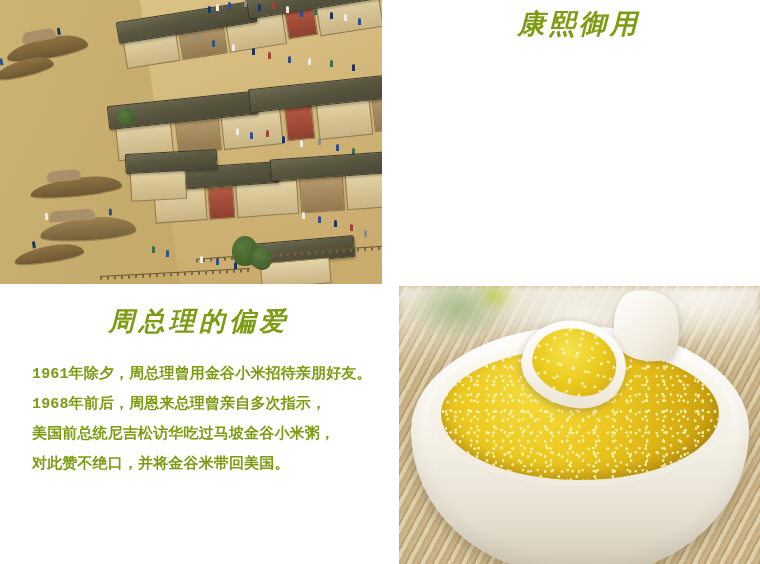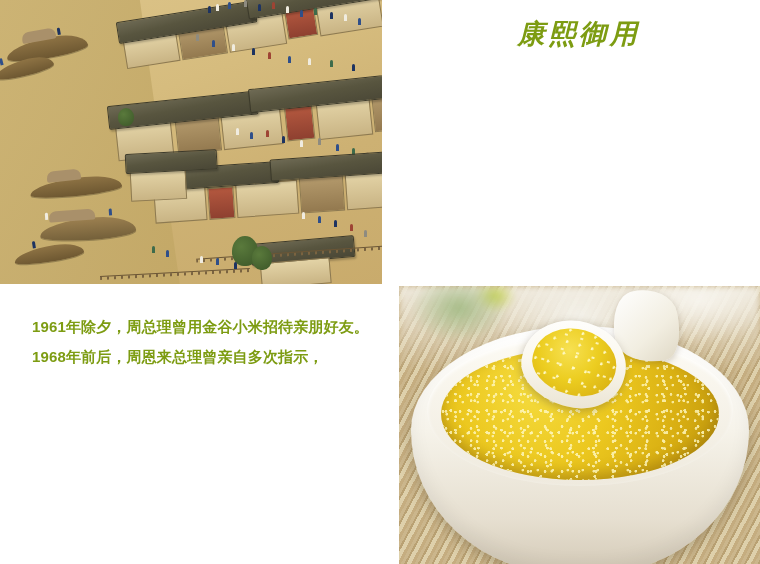--- a/index.html
+++ b/index.html
@@ -173,21 +173,21 @@
   .spoon .handle {
     position:absolute; left:78px; top:-6px; width:66px; height:74px;
     border-radius:40% 60% 30% 70% / 60% 40% 60% 40%;
     background:linear-gradient(150deg,#ffffff,#f2eee1 60%,#ded7c4);
     transform:rotate(-28deg);
     box-shadow:0 2px 6px rgba(90,75,50,.25);
   }
 
   
   .block-right {
-    position:absolute; left:398px; top:10px; width:362px; height:284px;
+    position:absolute; left:398px; top:0; width:362px; height:284px;
   }
   .block-left {
     position:absolute; left:0; top:286px; width:398px; height:278px;
   }
 
   .cal-title {
     font-family:"DejaVu Serif","Liberation Serif",serif;
     color:#7d9c12;
     font-weight:700;
     font-style:italic;
@@ -209,20 +209,21 @@
     margin-top:14px;
     padding:0 18px 0 16px;
     text-indent:32px;
     text-align:justify;
     text-justify:inter-ideograph;
   }
   .block-left .body-text {
     margin-top:26px;
     padding-left:32px;
     padding-right:6px;
+    font-family:Liberation Mono, monospace;
   }
   .block-left .body-text p { white-space:nowrap; }
 </style>
 </head>
 <body>
 
 <div class="page">
 
   <div class="painting">
     <div class="sky"></div>
@@ -342,23 +343,26 @@
       <span class="person p-grn" style="left:152px;top:246px;"></span>
       <span class="person p-blue" style="left:166px;top:250px;"></span>
     </div>
   </div>
 
   <div class="block-right">
     <div class="cal-title t1">康熙御用</div>
   </div>
 
   <div class="block-left">
+    <div class="cal-title t2">周总理的偏爱</div>
     <div class="body-text">
       <p>1961年除夕，周总理曾用金谷小米招待亲朋好友。</p>
       <p>1968年前后，周恩来总理曾亲自多次指示，</p>
+      <p>美国前总统尼吉松访华吃过马坡金谷小米粥，</p>
+      <p>对此赞不绝口，并将金谷米带回美国。</p>
     </div>
   </div>
 
   <div class="photo">
     <div class="mat"></div>
     <div class="blur-top"></div>
     <div class="bowl">
       <div class="bowl-rim"></div>
       <div class="porridge"></div>
     </div>

